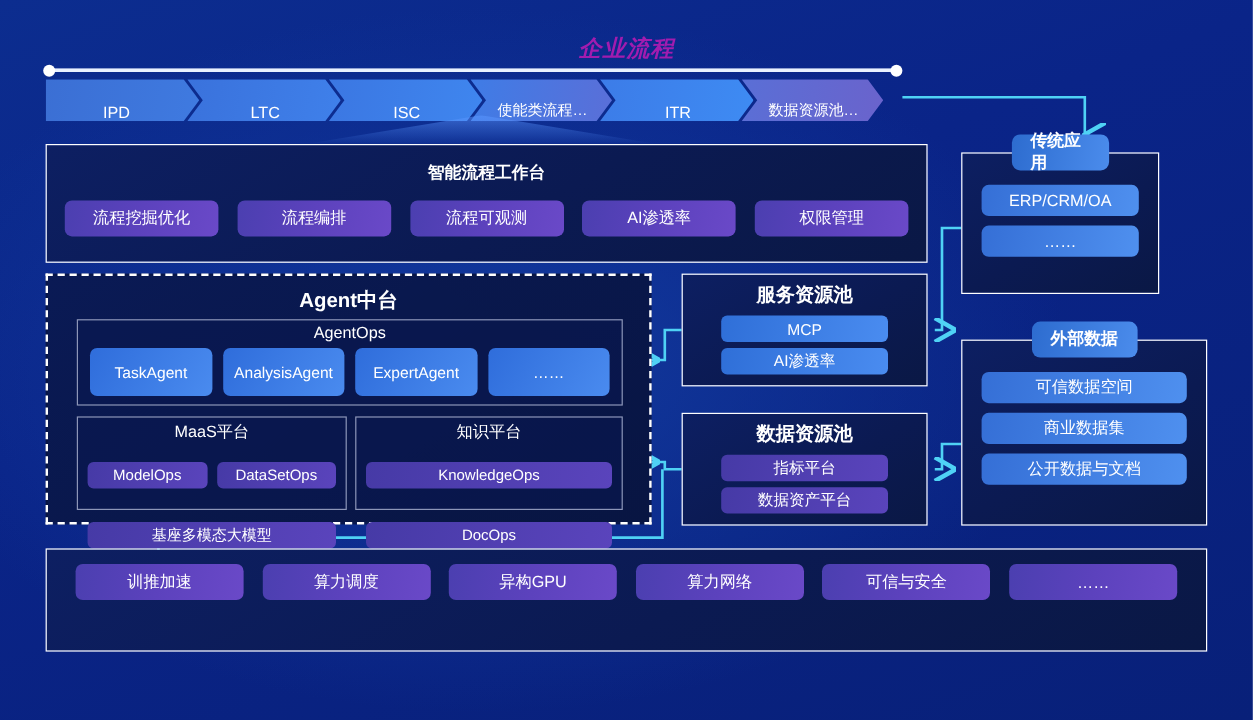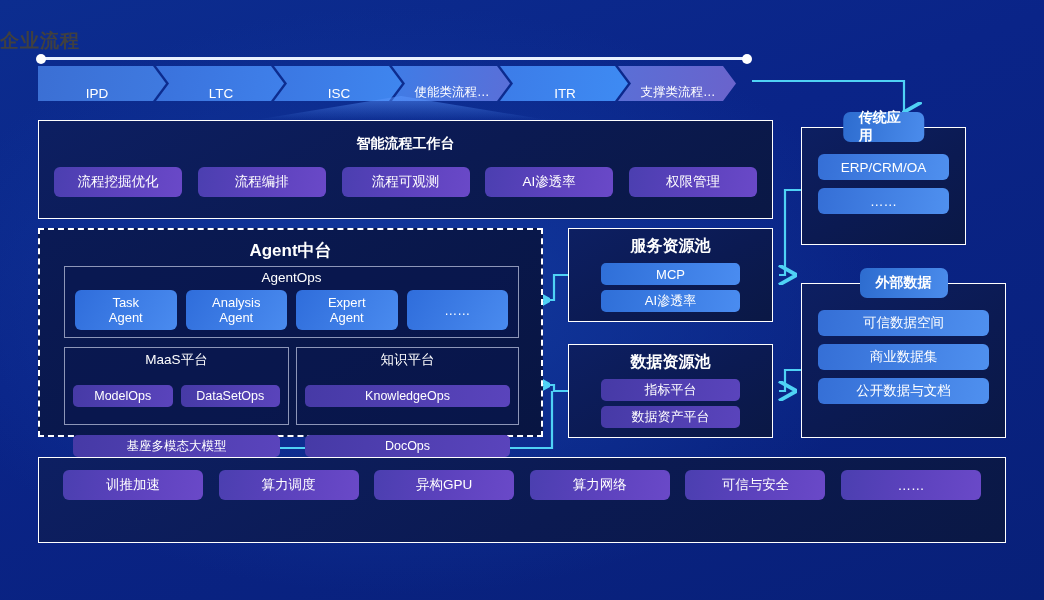--- a/index.html
+++ b/index.html
@@ -14,23 +14,23 @@
       radial-gradient(ellipse 700px 420px at 400px 300px, #123a9e 0%, rgba(18,58,158,0) 70%),
       linear-gradient(160deg, #0c2d8f 0%, #0a2488 40%, #082079 100%);
     color: #fff;
   }
   .stage { position: absolute; inset: 0; }
   .abs { position: absolute; }
 
   
   #title {
     left: 0; right: 0; top: 28px;
-    text-align: left;
+    text-align: center;
     font-size: 19px; font-weight: 700;
-    color: #404040; letter-spacing: 1px;
+    color: #a21caf; letter-spacing: 1px; font-style: italic;
   }
 
   
   #rail {
     left: 38px; top: 57px; width: 712px; height: 3px;
     background: #e9f1ff;
   }
   #rail::before, #rail::after {
     content: ""; position: absolute; top: -3.5px;
     width: 10px; height: 10px; border-radius: 50%;
@@ -114,21 +114,21 @@
     position: absolute; left: 24px; top: 36px; width: 455px; height: 72px;
     border: 1px solid #8d96b8;
     background: rgba(10,24,80,0.55);
   }
   #agentops .sub-title {
     text-align: center; font-size: 13.5px; margin-top: 3px; color: #fff;
   }
   #agentops .row { display: flex; gap: 9px; padding: 0 10px; margin-top: 5px; }
   .agent-card {
     flex: 1; height: 40px; border-radius: 6px;
-    display: flex; flex-direction: column; align-items: center; justify-content: center;
+    display: flex; flex-direction: row; align-items: center; justify-content: center;
     font-size: 13px; line-height: 15px; color: #fff;
     background: linear-gradient(120deg, #2f6ddb 0%, #4a8bef 100%);
   }
 
   #maas {
     position: absolute; left: 24px; top: 117px; width: 225px; height: 78px;
     border: 1px solid #8d96b8; background: rgba(10,24,80,0.55);
   }
   #kplat {
     position: absolute; left: 256px; top: 117px; width: 223px; height: 78px;
@@ -215,21 +215,21 @@
     <div class="chev c2">
         <span>ISC</span>
       </div>
     <div class="chev c4">
         <span>使能类流程…</span>
       </div>
     <div class="chev c3">
         <span>ITR</span>
       </div>
     <div class="chev c5">
-        <span>支撑类流程…</span>
+        <span>数据资源池…</span>
       </div>
   </div>
   <div class="abs" id="beam"></div>
 
   <div class="abs panel" id="workbench">
     <div class="panel-title">智能流程工作台</div>
     <div id="wb-tags">
       <div class="pill pill-violet">流程挖掘优化</div>
       <div class="pill pill-violet">流程编排</div>
       <div class="pill pill-violet">流程可观测</div>

